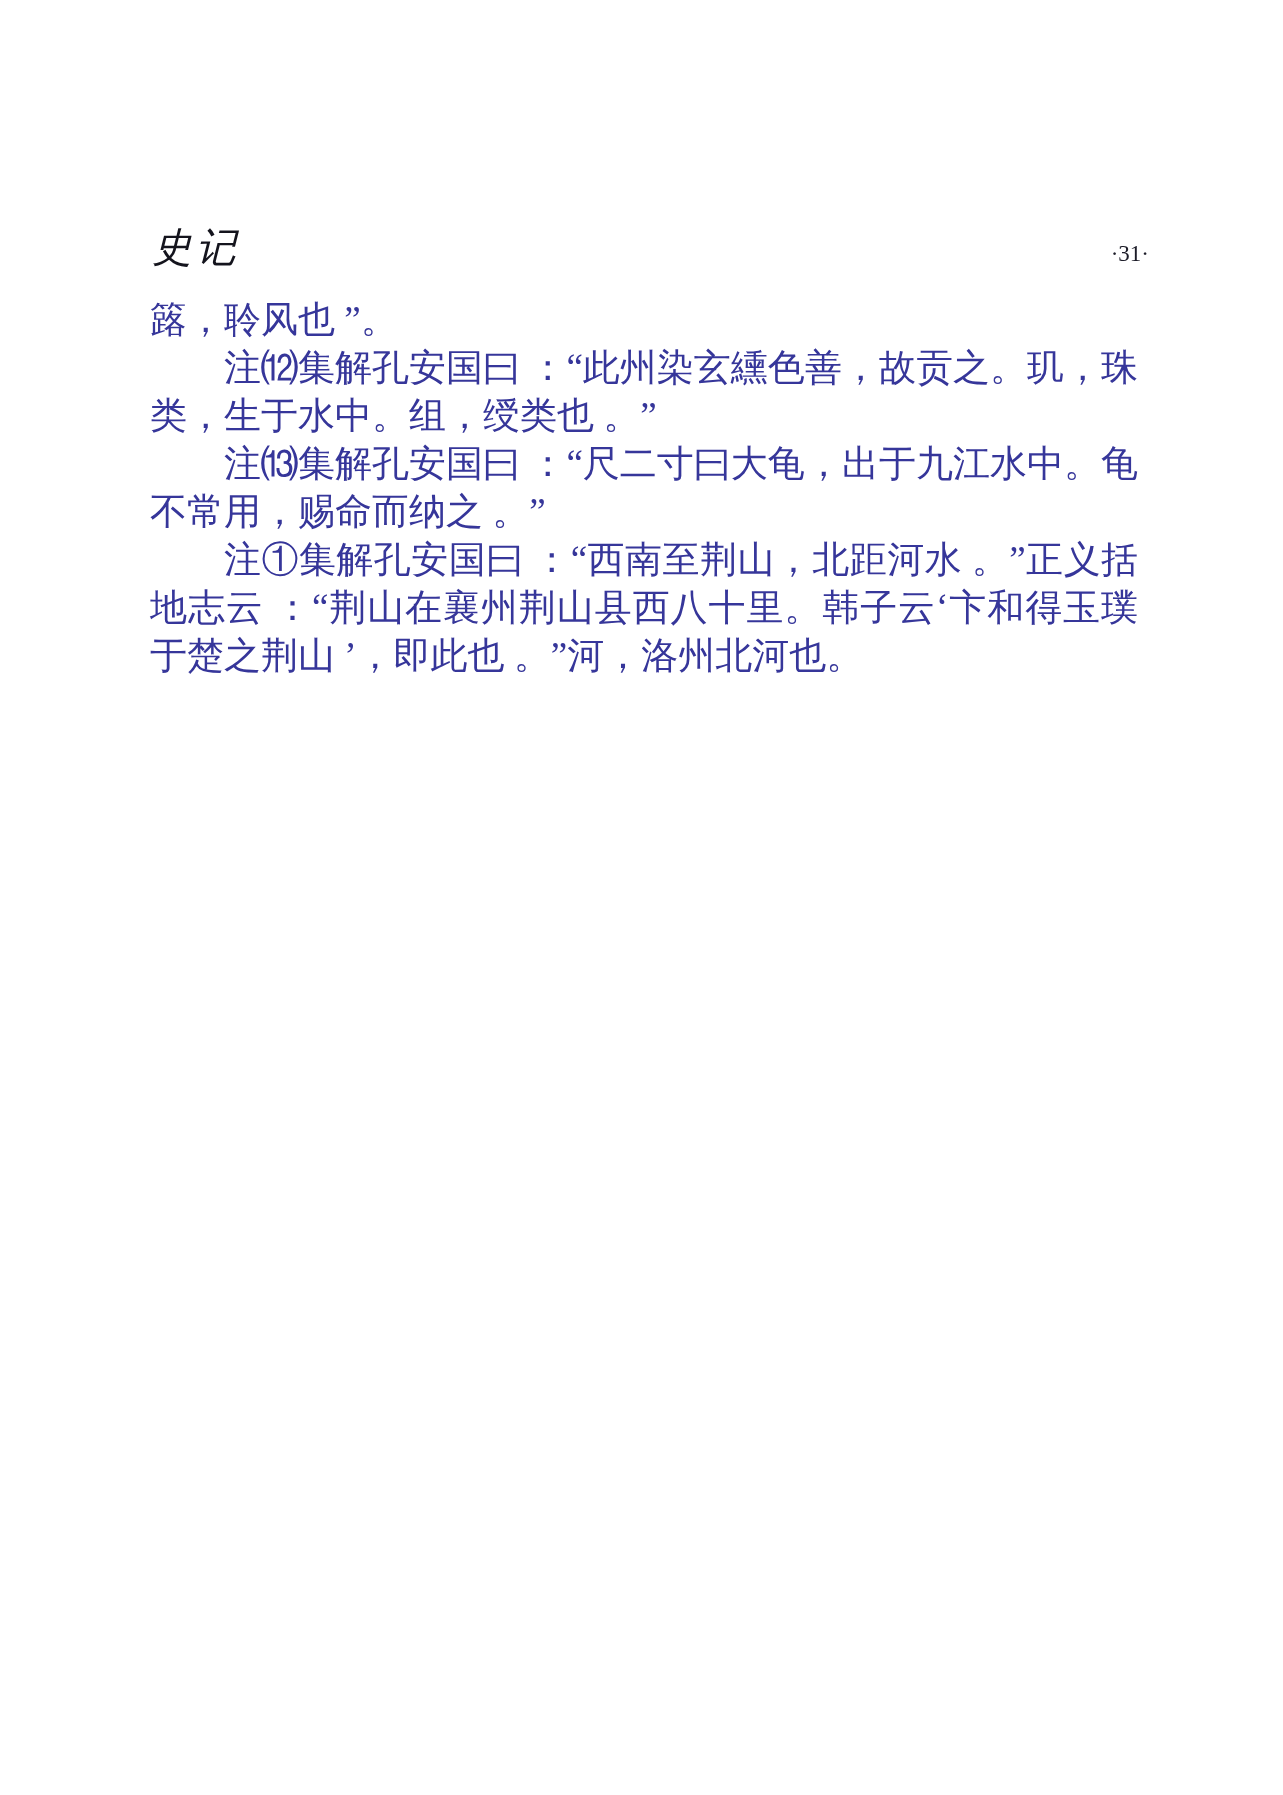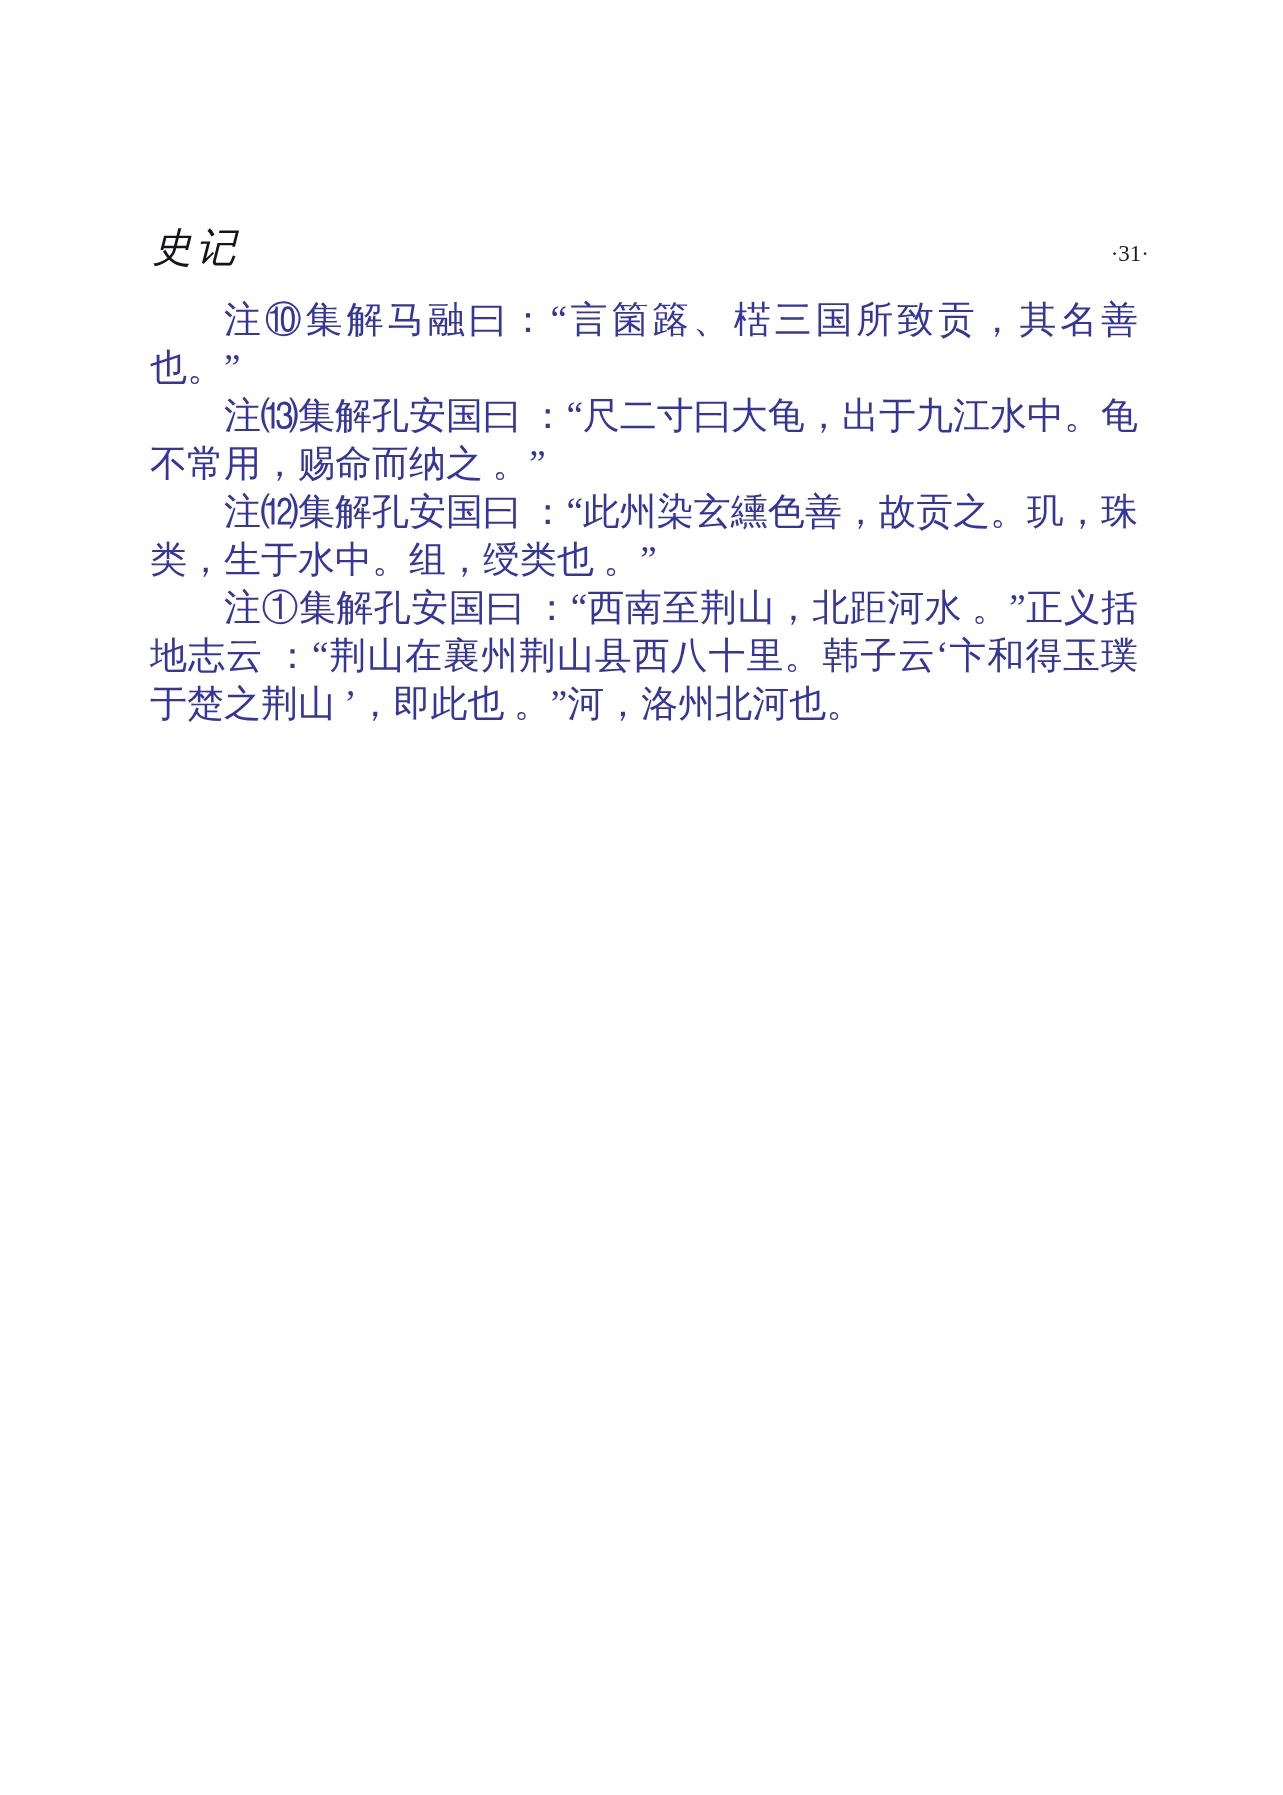--- a/index.html
+++ b/index.html
@@ -55,19 +55,19 @@
 <body>
 
 <div class="page">
 
   <div class="header">
     <span class="book-title">史记</span>
     <span class="page-number">·31·</span>
   </div>
 
   <div class="body-text">
-    <p class="annotation">注⑩集解马融曰：“言箘簬、楛三国所致贡，其名善也。”</p>
+    <p class="annotation no-indent">簬，聆风也 ”。</p>
+    <p class="annotation">注⑿集解孔安国曰 ：“此州染玄纁色善，故贡之。玑，珠类，生于水中。组，绶类也 。”</p>
     <p class="annotation">注⒀集解孔安国曰 ：“尺二寸曰大龟，出于九江水中。龟不常用，赐命而纳之 。”</p>
-    <p class="annotation">注⑿集解孔安国曰 ：“此州染玄纁色善，故贡之。玑，珠类，生于水中。组，绶类也 。”</p>
     <p class="annotation gap-above">注①集解孔安国曰 ：“西南至荆山，北距河水 。”正义括地志云 ：“荆山在襄州荆山县西八十里。韩子云‘卞和得玉璞于楚之荆山 ’，即此也 。”河，洛州北河也。</p>
   </div>
 
 </div>
 
 </body></html>

